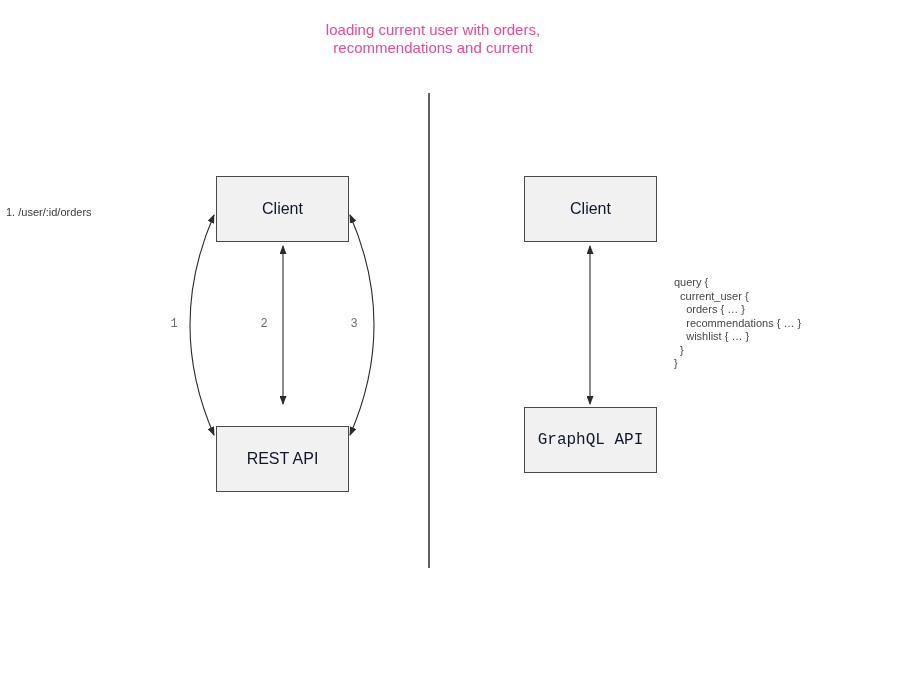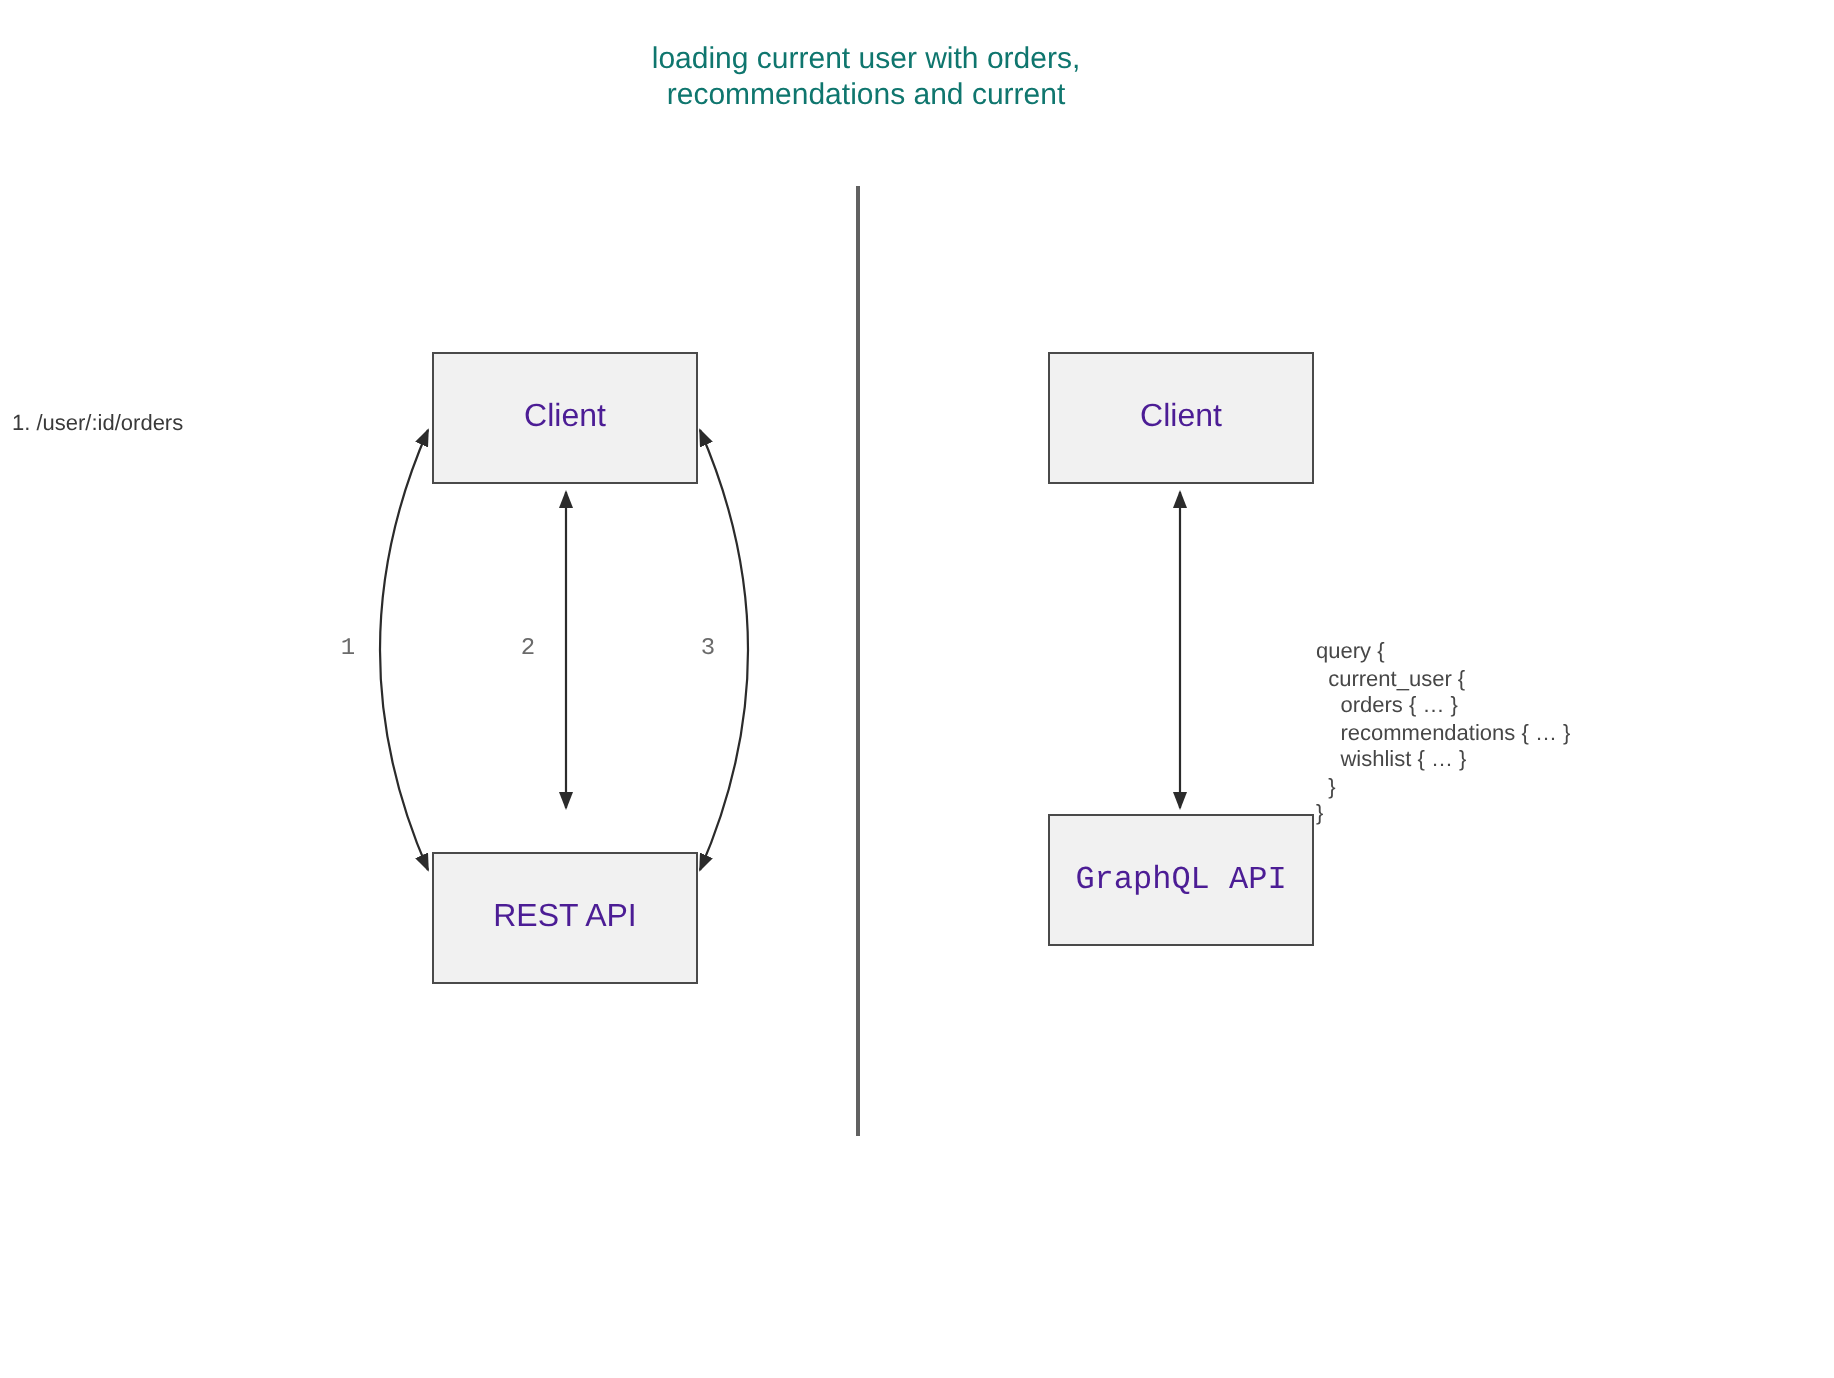--- a/index.html
+++ b/index.html
@@ -17,42 +17,41 @@
   .abs { position: absolute; }
 
   
   .title {
     top: 21px;
     left: 158px;
     width: 550px;
     text-align: center;
     font-size: 15px;
     line-height: 18px;
-    color: #0f766e;
+    color: #ec4899;
   }
 
   
   .mono {
     font-family: Liberation Sans, sans-serif;
     font-size: 11px;
     white-space: pre;
     margin: 0;
   }
   .endpoints {
     left: 6px;
     top: 177px;
     line-height: 14px;
     color: #3a3a3a;
   }
   .query {
-    left: 658px;
+    left: 674px;
     top: 276px;
     line-height: 13.5px;
     color: #474747;
-    margin-top: 44px;
   }
 
   
   .divider {
     left: 428px;
     top: 93px;
     width: 2px;
     height: 475px;
     background: #616161;
   }
@@ -60,21 +59,21 @@
   
   .node {
     width: 131px;
     height: 64px;
     background: #f1f1f1;
     border: 1px solid #4a4a4a;
     display: flex;
     align-items: center;
     justify-content: center;
     font-size: 16px;
-    color: #4c1d95;
+    color: #0f172a;
   }
   .node.l-client  { left: 216px; top: 176px; }
   .node.l-api     { left: 216px; top: 426px; }
   .node.r-client  { left: 524px; top: 176px; }
   .node.r-api     { left: 524px; top: 407px; font-family: Liberation Mono, monospace; }
 
   
   .arrow-label {
     width: 14px;
     text-align: center;

